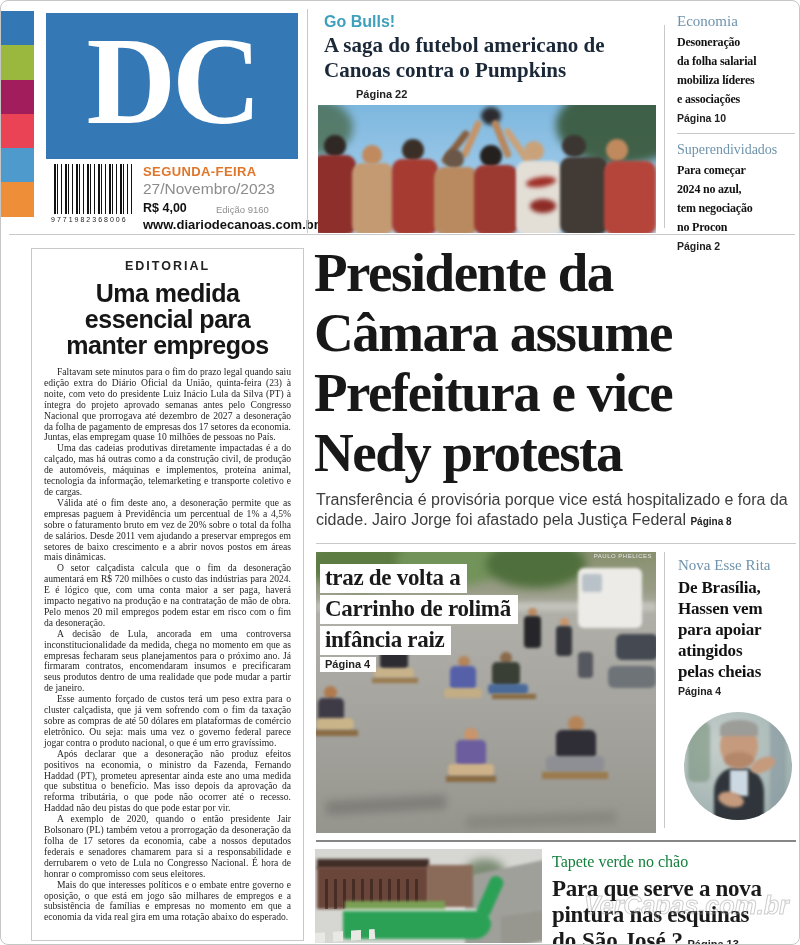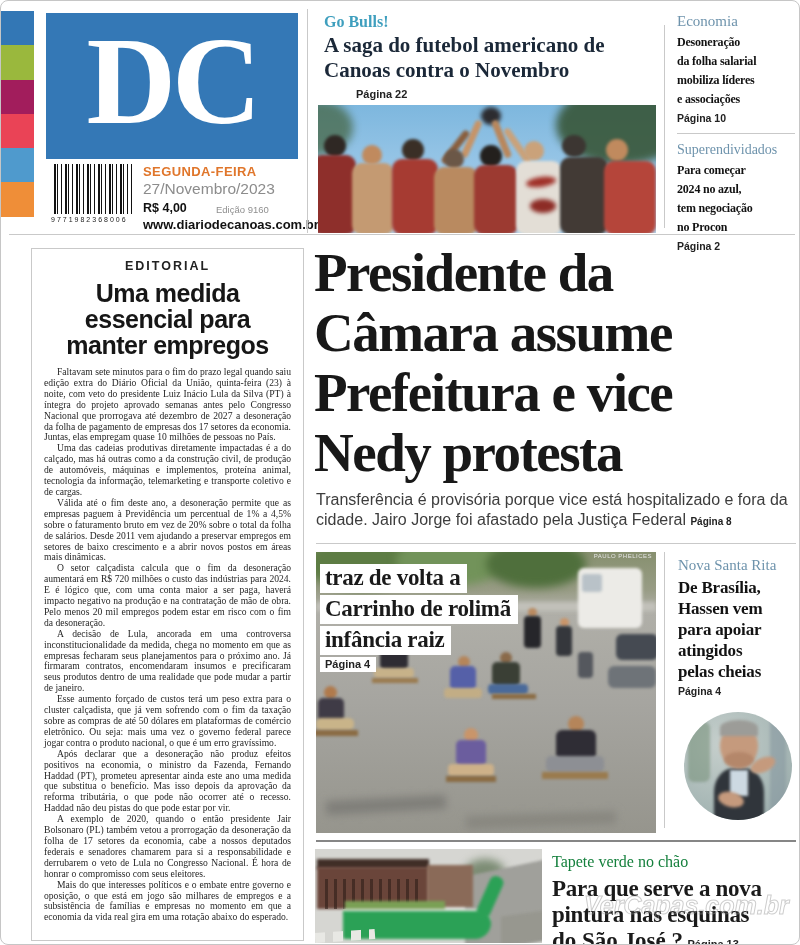--- a/index.html
+++ b/index.html
@@ -32,21 +32,21 @@
   }
   .barcode-num { left:50px; top:215px; width:84px; font-size:7px; letter-spacing:2px; color:#222; }
   .mh-day { left:142px; top:163px; font-size:13px; font-weight:700; color:#e0762b; letter-spacing:.4px; }
   .mh-date { left:142px; top:179px; font-size:15.5px; color:#8c8c8c; }
   .mh-price { left:142px; top:200px; font-size:12.5px; font-weight:700; color:#111; }
   .mh-edition { left:215px; top:203px; font-size:9.5px; color:#8f8f8f; }
   .mh-site { left:142px; top:216px; font-size:13px; font-weight:700; color:#111; }
 
   
   .topstory { left:317px; top:8px; width:338px; height:224px; overflow:hidden; }
-  .ts-kicker { position:absolute; left:6px; top:4px; font-family:Liberation Serif, serif; font-weight:700; font-size:16px; color:#3f9fbe; }
+  .ts-kicker { position:absolute; left:6px; top:4px; font-family:Liberation Sans, sans-serif; font-weight:700; font-size:16px; color:#3f9fbe; }
   .ts-head { position:absolute; left:6px; top:24px; width:326px; font-family:"Liberation Serif",serif; font-weight:700; font-size:21px; line-height:25px; color:#1b2838; white-space:pre-line; }
   .ts-page { position:absolute; left:6px; top:79px; font-size:11px; font-weight:700; color:#222;padding-left:32px; }
   .ts-photo { position:absolute; left:0; top:96px; width:338px; height:128px; overflow:hidden;
     background:linear-gradient(180deg,#7db7de 0%,#9cc8e8 55%,#b3d4ec 100%); }
   .ts-photo i { position:absolute; border-radius:50%; }
   .b1 { filter:blur(1.5px); } .b2 { filter:blur(4px); } .b3 { filter:blur(2px); }
 
   
   .brief-kicker { font-family:"Liberation Serif",serif; font-size:15px; color:#6e93ac; margin-bottom:3px; }
   .brief-head { font-family:"Liberation Serif",serif; font-weight:700; font-size:12px; line-height:19px; color:#121212; white-space:pre-line; letter-spacing:-.2px; }
@@ -130,21 +130,21 @@
   <div class="abs mh-date">27/Novembro/2023</div>
   <div class="abs mh-price">R$ 4,00</div>
   <div class="abs mh-edition">Edição 9160</div>
   <div class="abs mh-site">www.diariodecanoas.com.br</div>
 
   <div class="vrule" style="left:306px; top:8px; height:224px;"></div>
 
   <div class="abs topstory">
     <div class="ts-kicker">Go Bulls!</div>
     <div class="ts-head">A saga do futebol americano de
-Canoas contra o Novembro</div>
+Canoas contra o Pumpkins</div>
     <div class="ts-page">Página 22</div>
     <div class="ts-photo">
 
       <i class="b2" style="right:-30px; top:-20px; width:130px; height:80px; background:#33502e; opacity:.85;"></i>
       <i class="b2" style="left:-35px; top:-5px; width:70px; height:55px; background:#41603a; opacity:.7;"></i>
 
       <i class="b3" style="left:163px; top:2px; width:20px; height:18px; background:#2c2c30;"></i>
       <i class="b1" style="left:150px; top:14px; width:7px; height:40px; background:#c69468; transform:rotate(24deg); border-radius:4px;"></i>
       <i class="b1" style="left:180px; top:14px; width:7px; height:40px; background:#b9875c; transform:rotate(-22deg); border-radius:4px;"></i>
       <i class="b1" style="left:196px; top:20px; width:7px; height:42px; background:#caa27a; transform:rotate(-35deg); border-radius:4px;"></i>
@@ -273,21 +273,21 @@
       <div class="chip">Carrinho  de rolimã</div>
       <div class="chip">infância raiz</div>
       <div class="chip-page">Página 4</div>
     </div>
     <div class="photo-credit">PAULO PHELICES</div>
   </div>
 
   <div class="vrule" style="left:663px; top:551px; height:276px;"></div>
 
   <div class="abs midright">
-    <div class="brief-kicker" style="font-size:15px;">Nova Santa Rita</div>
+    <div class="brief-kicker" style="font-size:15px;">Nova Esse Rita</div>
     <div class="brief-head" style="font-size:17px; line-height:21px;">De Brasília,
 Hassen vem
 para apoiar
 atingidos
 pelas cheias</div>
     <div class="brief-page">Página 4</div>
   </div>
 
   <div class="portrait">
     <i class="b1" style="right:6px; top:0; width:16px; height:108px; background:#8798a0; opacity:.6;"></i>

